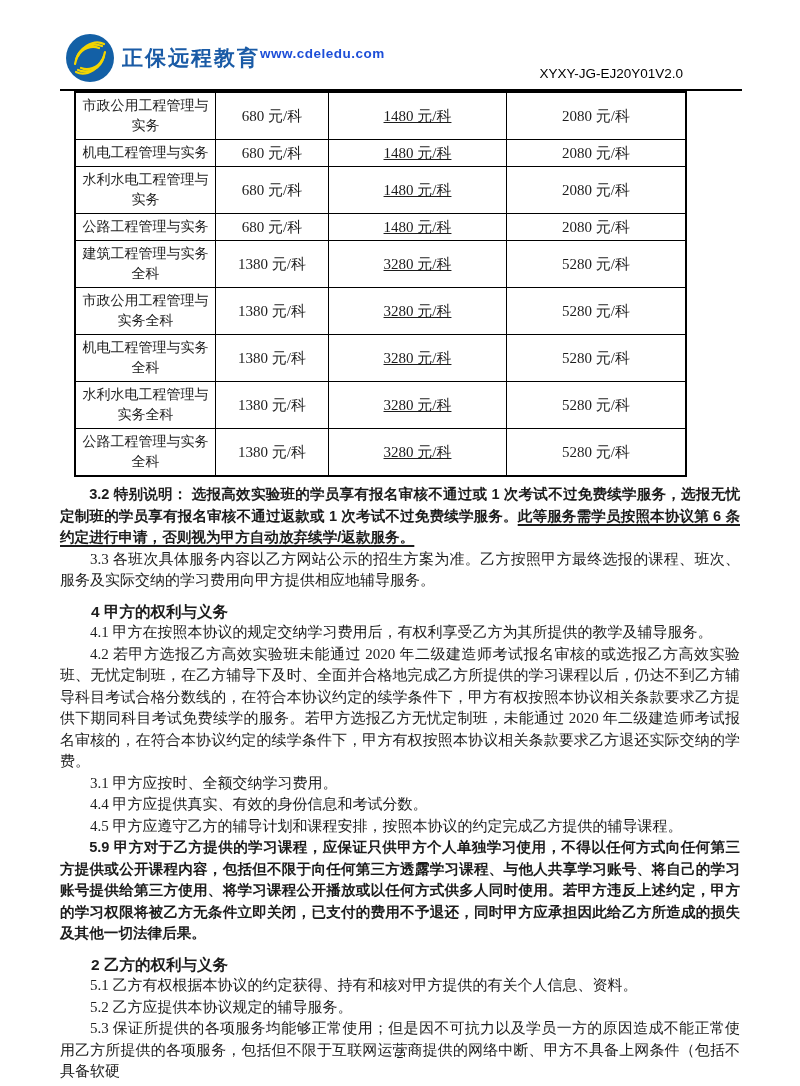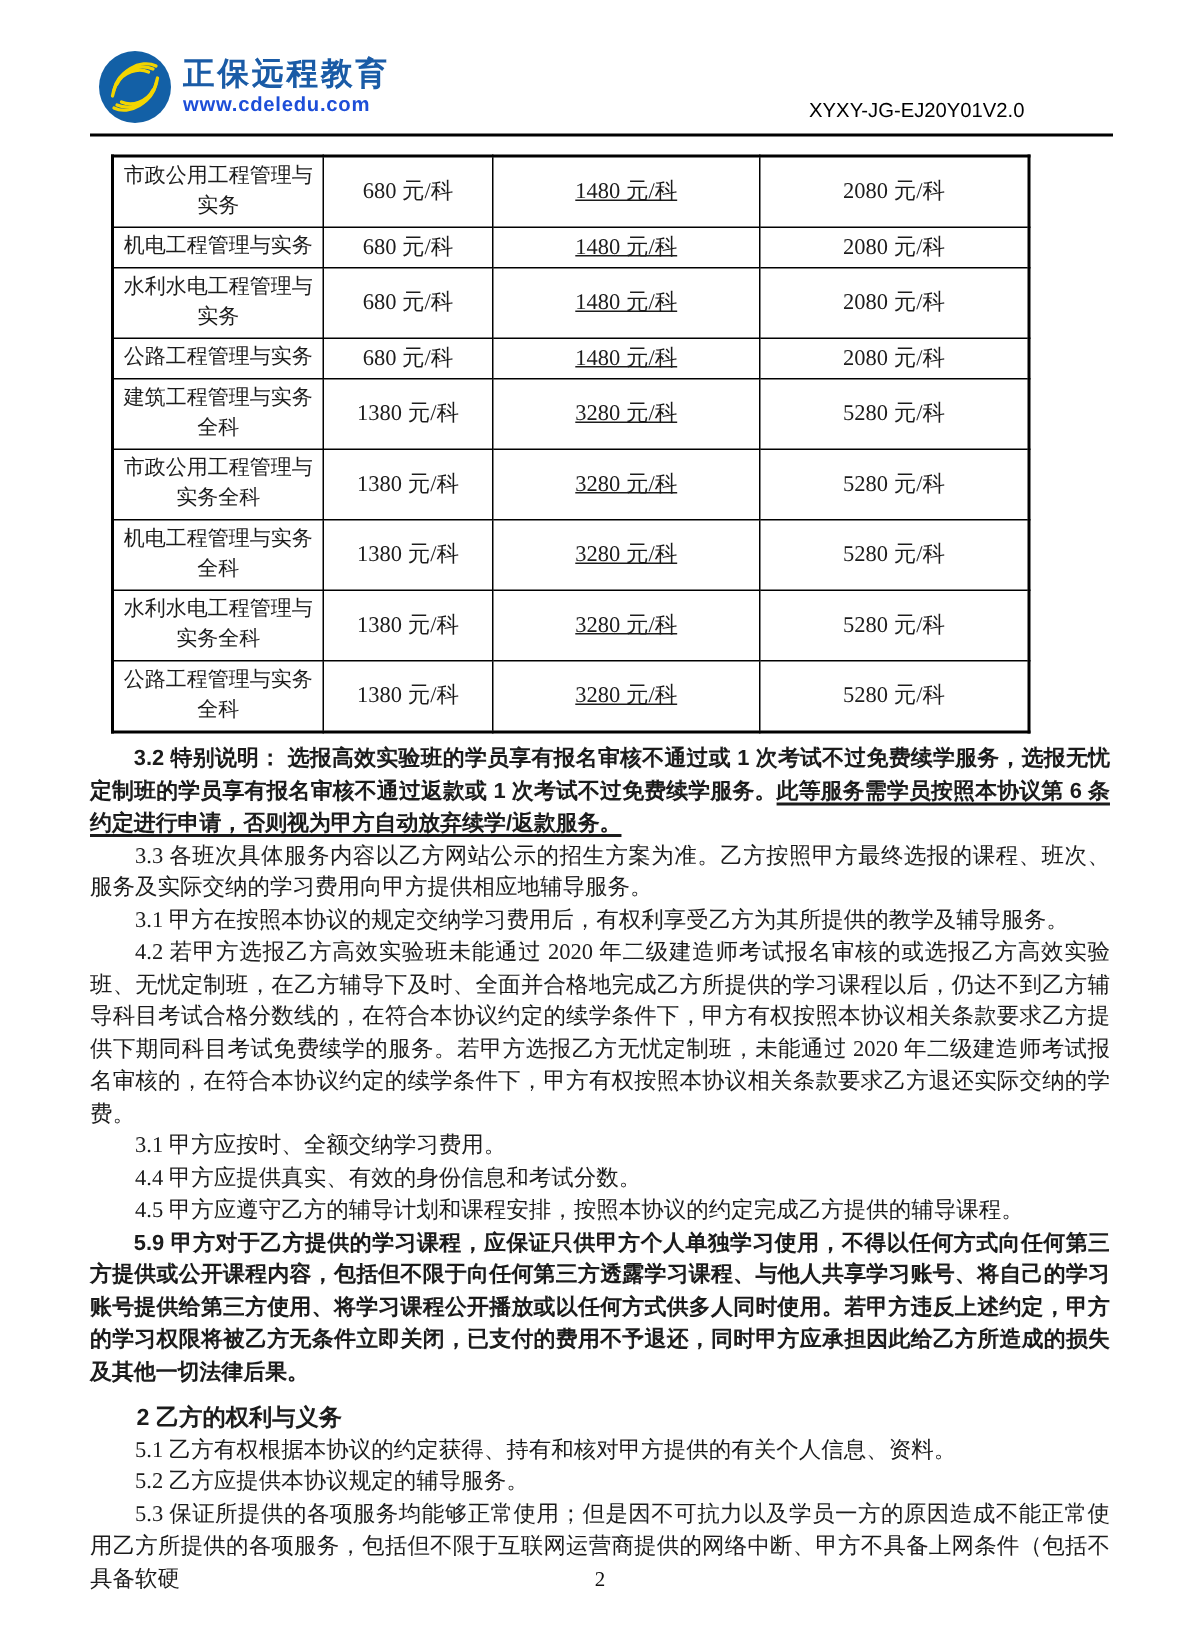--- a/index.html
+++ b/index.html
@@ -3,30 +3,30 @@
 <meta charset="utf-8">
 <style>
   html,body{margin:0;padding:0;background:#fff;}
   .page{position:relative;width:800px;height:1086px;background:#fff;overflow:hidden;
         font-family:"Liberation Serif","DejaVu Serif",serif;color:#1c1c1c;}
   
   .hdr{display:flex;justify-content:space-between;align-items:flex-end;
        margin:33px 117px 0 65px;}
   .logo{display:flex;align-items:center;gap:7px;}
   .logo svg{display:block;}
-  .logo-text{display:flex;flex-direction:column;justify-content:center;}
+  .logo-text{display:flex;flex-direction:row;justify-content:center;}
   .brand{font-family:"Liberation Sans","DejaVu Sans",sans-serif;font-weight:bold;
          font-size:21px;letter-spacing:2px;color:#1a5ba6;line-height:24px;}
   .site{font-family:"Liberation Sans","DejaVu Sans",sans-serif;font-weight:bold;
         font-size:13.5px;color:#1d4ed8;letter-spacing:.5px;line-height:16px;}
   .doc-code{font-family:"Liberation Sans","DejaVu Sans",sans-serif;font-size:13.5px;
             color:#000;padding-bottom:2px;}
   .rule{margin:6px 58px 0 60px;border-top:2px solid #000;height:0;}
   
-  table.price{border-collapse:collapse;table-layout:fixed;margin:12px 0 0 74px;
+  table.price{border-collapse:collapse;table-layout:fixed;margin:0 0 0 74px;
               width:606px;border:2px solid #000;font-size:15px;padding-left:44px;}
   table.price td{border:1.5px solid #000;text-align:center;vertical-align:middle;
                  padding:3px 4px;line-height:20px;}
   td.course-cell{width:131px;font-size:14px;}
   td.p1{width:104px;} td.p2{width:169px;text-decoration:underline;} td.p3{width:170px;}
   
   .doc-body{margin:7px 60px 0 60px;font-size:15px;line-height:21.5px;
             text-align:justify;}
   .doc-body p{margin:0;text-indent:2em;}
   .doc-body p.bold{font-weight:bold;font-family:"Liberation Sans","DejaVu Sans",sans-serif;
@@ -122,21 +122,22 @@
           <td class="p1">1380 元/科</td>
           <td class="p2">3280 元/科</td>
           <td class="p3">5280 元/科</td>
         </tr>
       </tbody>
   </table>
 
   <main class="doc-body">
       <p class="bold"><span>3.2 特别说明： 选报高效实验班的学员享有报名审核不通过或 1 次考试不过免费续学服务，选报无忧定制班的学员享有报名审核不通过返款或 1 次考试不过免费续学服务。</span><span class="underline">此等服务需学员按照本协议第 6 条约定进行申请，否则视为甲方自动放弃续学/返款服务。</span></p>
       <p><span>3.3 各班次具体服务内容以乙方网站公示的招生方案为准。乙方按照甲方最终选报的课程、班次、服务及实际交纳的学习费用向甲方提供相应地辅导服务。</span></p>
-      <p><span>3.1 甲方在按照本协议的规定交纳学习费用后，有权利享受乙方为其所提供的教学及辅导服务。</span></p>
+      <h2>4 甲方的权利与义务</h2>
+      <p><span>4.1 甲方在按照本协议的规定交纳学习费用后，有权利享受乙方为其所提供的教学及辅导服务。</span></p>
       <p><span>4.2 若甲方选报乙方高效实验班未能通过 2020 年二级建造师考试报名审核的或选报乙方高效实验班、无忧定制班，在乙方辅导下及时、全面并合格地完成乙方所提供的学习课程以后，仍达不到乙方辅导科目考试合格分数线的，在符合本协议约定的续学条件下，甲方有权按照本协议相关条款要求乙方提供下期同科目考试免费续学的服务。若甲方选报乙方无忧定制班，未能通过 2020 年二级建造师考试报名审核的，在符合本协议约定的续学条件下，甲方有权按照本协议相关条款要求乙方退还实际交纳的学费。</span></p>
       <p><span>3.1 甲方应按时、全额交纳学习费用。</span></p>
       <p><span>4.4 甲方应提供真实、有效的身份信息和考试分数。</span></p>
       <p><span>4.5 甲方应遵守乙方的辅导计划和课程安排，按照本协议的约定完成乙方提供的辅导课程。</span></p>
       <p class="bold"><span>5.9 甲方对于乙方提供的学习课程，应保证只供甲方个人单独学习使用，不得以任何方式向任何第三方提供或公开课程内容，包括但不限于向任何第三方透露学习课程、与他人共享学习账号、将自己的学习账号提供给第三方使用、将学习课程公开播放或以任何方式供多人同时使用。若甲方违反上述约定，甲方的学习权限将被乙方无条件立即关闭，已支付的费用不予退还，同时甲方应承担因此给乙方所造成的损失及其他一切法律后果。</span></p>
       <h2>2 乙方的权利与义务</h2>
       <p><span>5.1 乙方有权根据本协议的约定获得、持有和核对甲方提供的有关个人信息、资料。</span></p>
       <p><span>5.2 乙方应提供本协议规定的辅导服务。</span></p>
       <p><span>5.3 保证所提供的各项服务均能够正常使用；但是因不可抗力以及学员一方的原因造成不能正常使用乙方所提供的各项服务，包括但不限于互联网运营商提供的网络中断、甲方不具备上网条件（包括不具备软硬</span></p>
     </main>

